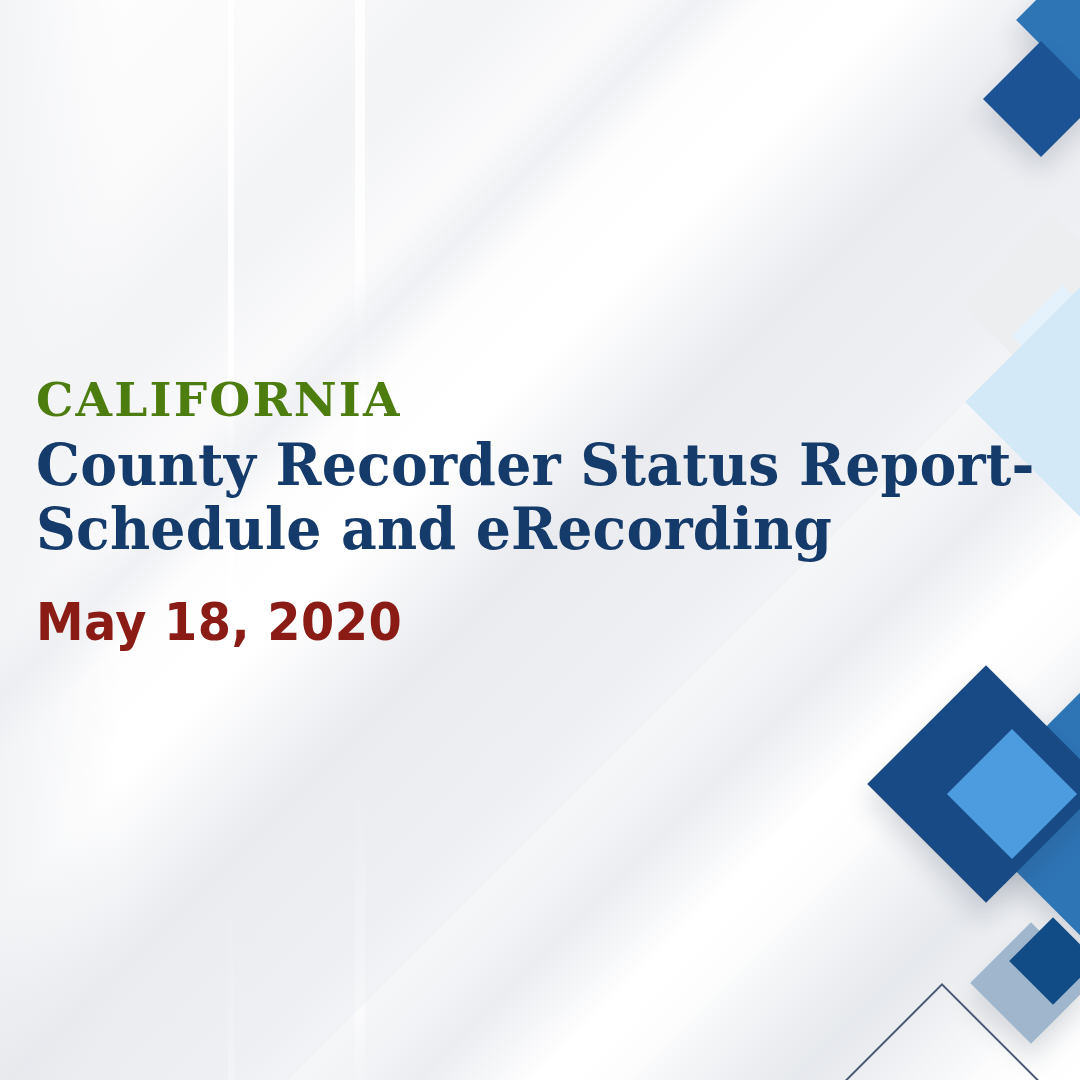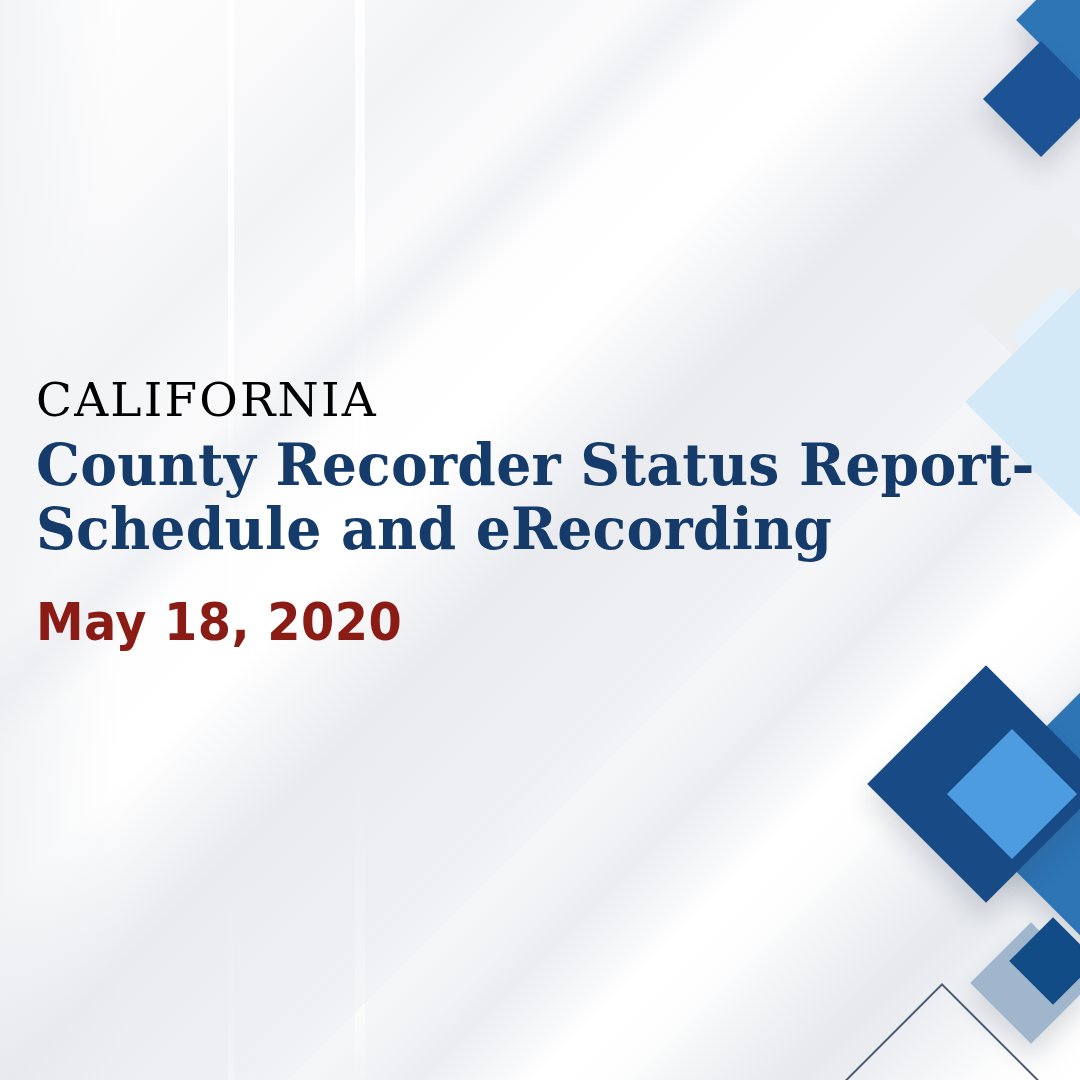--- a/index.html
+++ b/index.html
@@ -83,25 +83,25 @@
 
   
   .text-block {
     position: absolute;
     left: 36px;
     top: 376px;
     width: 980px;
   }
   .eyebrow {
     font-family: "DejaVu Serif", serif;
-    font-weight: 400;
+    font-weight: 700;
     font-size: 47px;
     letter-spacing: 2.2px;
     line-height: 1.0;
-    color: #000000;
+    color: #4d7c0f;
     margin: 0 0 10px 0;
     white-space: nowrap;
   }
   .headline {
     font-family: "DejaVu Serif", serif;
     font-weight: 700;
     font-size: 57px;
     line-height: 1.13;
     letter-spacing: 0.2px;
     color: #153B6B;

